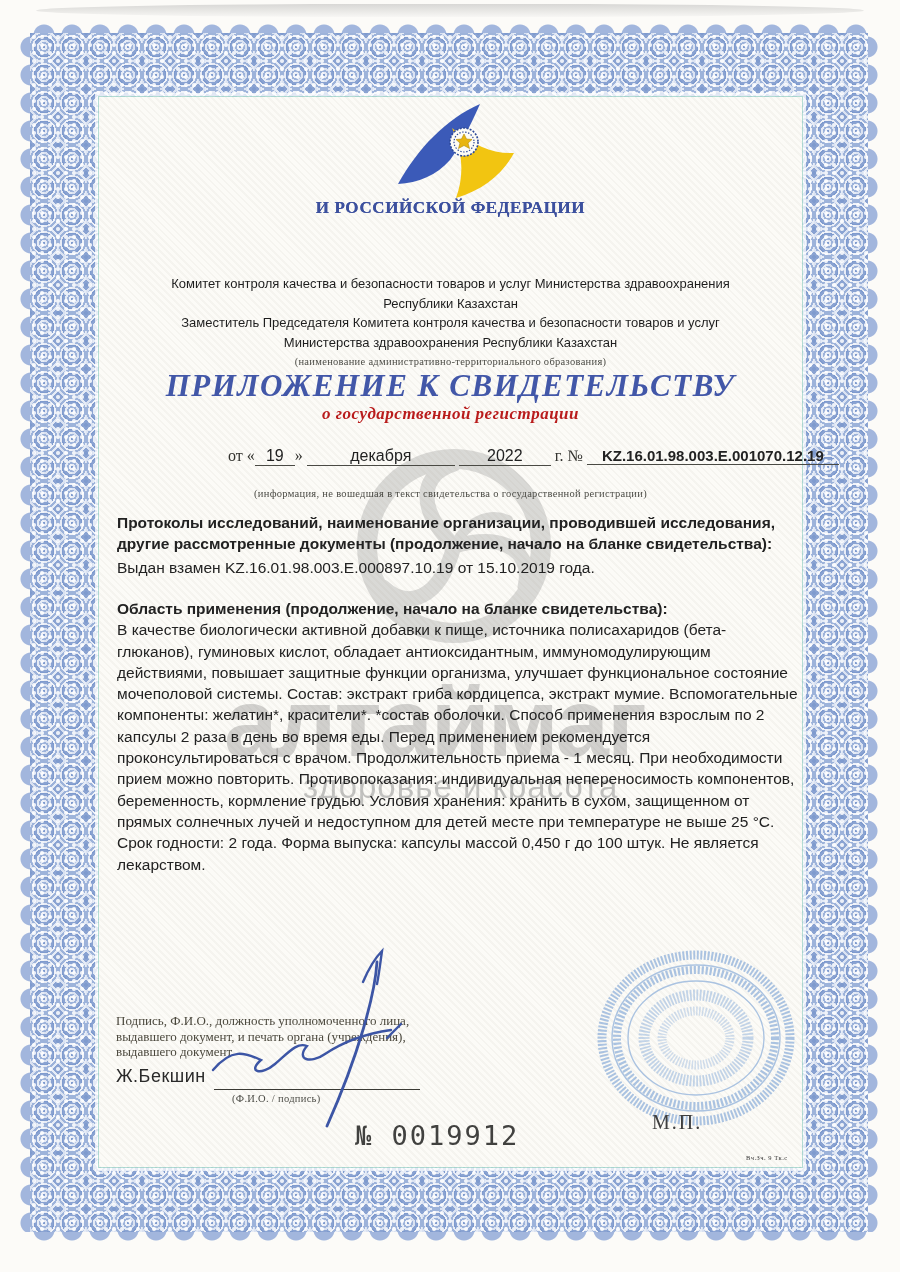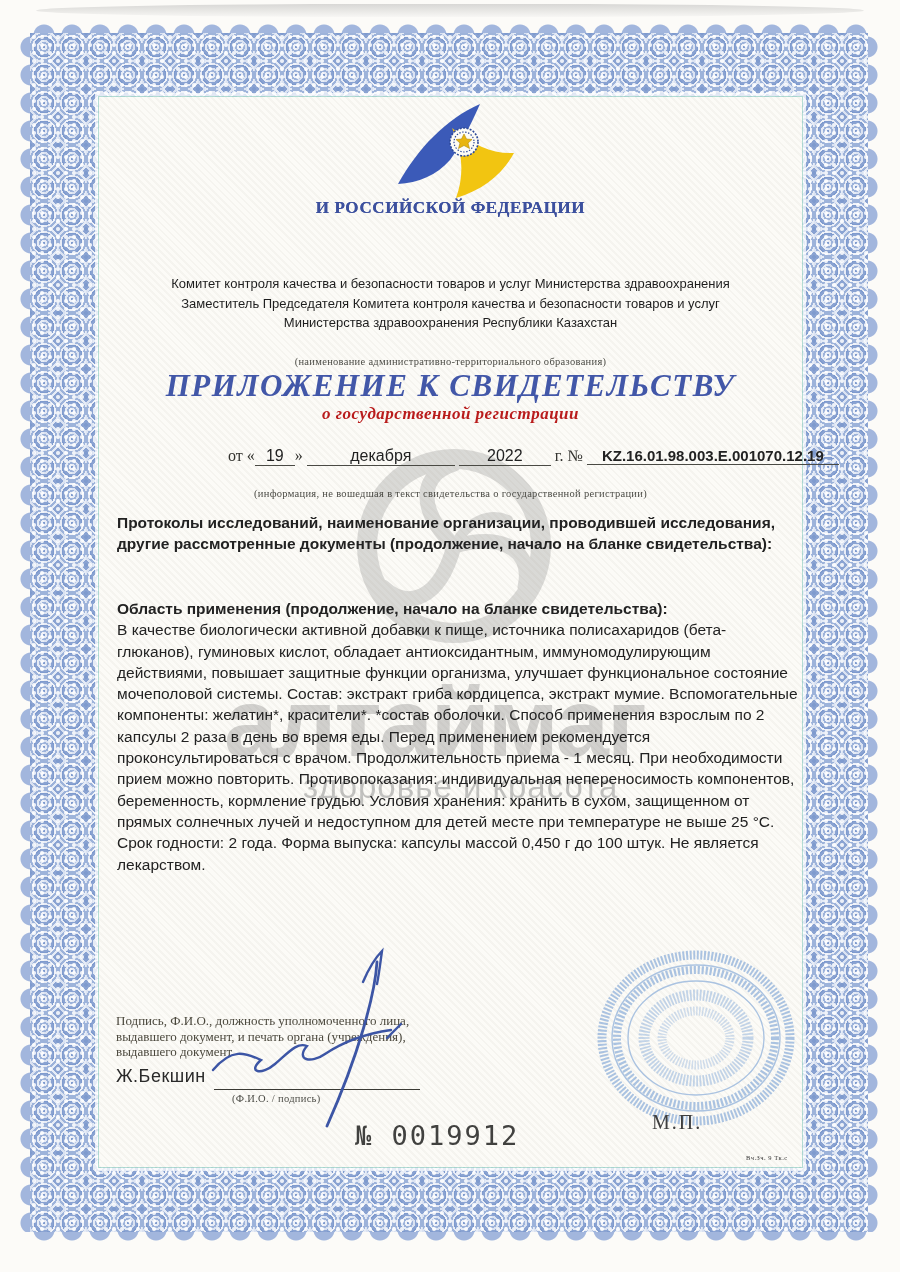--- a/index.html
+++ b/index.html
@@ -92,40 +92,42 @@
       <polygon points="72,32 74.5,37 80,37.5 76,41 77.5,46.5 72,43.5 66.5,46.5 68,41 64,37.5 69.5,37" fill="#e8b50f" stroke="#b08905" stroke-width=".6"></polygon>
     </svg>
   </div>
 
   <div class="abs z2 ctr union" style="top:197px;">
     <div>И РОССИЙСКОЙ ФЕДЕРАЦИИ</div>
   </div>
 
   <div class="abs z2 ctr auth" style="top:274px;">
     <div>Комитет контроля качества и безопасности товаров и услуг Министерства здравоохранения</div>
+    <div>Республики Казахстан</div>
     <div>Заместитель Председателя Комитета контроля качества и безопасности товаров и услуг</div>
     <div>Министерства здравоохранения Республики Казахстан</div>
   </div>
   <div class="abs z2 ctr cap" style="top:356px;">(наименование административно-территориального образования)</div>
 
   <div class="abs z2 ctr title-main" style="top:368px;">ПРИЛОЖЕНИЕ К СВИДЕТЕЛЬСТВУ</div>
   <div class="abs z2 ctr title-sub" style="top:404px;">о государственной регистрации</div>
 
   <div class="abs z2 dateline" style="left:228px;top:447px;">
     <span>от «</span><span class="dl-val" style="width:40px;">19</span><span>»</span>
     <span class="dl-val" style="width:148px;">декабря</span>
     <span class="dl-val" style="width:92px;">2022</span>
     <span>г.</span>
     <span>№</span>
     <span class="dl-val bold" style="width:252px;font-size:15px;">KZ.16.01.98.003.Е.001070.12.19</span>
   </div>
   <div class="abs z2 ctr cap" style="top:488px;">(информация, не вошедшая в текст свидетельства о государственной регистрации)</div>
 
   <div class="abs z2 body-txt" style="left:117px;top:512px;width:682px;">
     <div class="bold">Протоколы исследований, наименование организации, проводившей исследования, другие рассмотренные документы (продолжение, начало на бланке свидетельства):</div>
+    <div style="margin-top:2px;">Выдан взамен KZ.16.01.98.003.Е.000897.10.19 от 15.10.2019 года.</div>
   </div>
 
   <div class="abs z2 body-txt" style="left:117px;top:598px;width:684px;">
     <div class="bold">Область применения (продолжение, начало на бланке свидетельства):</div>
     <div>В качестве биологически активной добавки к пище, источника полисахаридов (бета-глюканов), гуминовых кислот, обладает антиоксидантным, иммуномодулирующим действиями, повышает защитные функции организма, улучшает функциональное состояние мочеполовой системы. Состав: экстракт гриба кордицепса, экстракт мумие. Вспомогательные компоненты: желатин*, красители*. *состав оболочки. Способ применения взрослым по 2 капсулы 2 раза в день во время еды. Перед применением рекомендуется проконсультироваться с врачом. Продолжительность приема - 1 месяц. При необходимости прием можно повторить. Противопоказания: индивидуальная непереносимость компонентов, беременность, кормление грудью. Условия хранения: хранить в сухом, защищенном от прямых солнечных лучей и недоступном для детей месте при температуре не выше 25 °С. Срок годности: 2 года. Форма выпуска: капсулы массой 0,450 г до 100 штук. Не является лекарством.</div>
   </div>
 
   <div class="abs z2 sig-cap" style="left:116px;top:1013px;width:310px;">
     <div>Подпись, Ф.И.О., должность уполномоченного лица,</div>
     <div>выдавшего документ, и печать органа (учреждения),</div>

